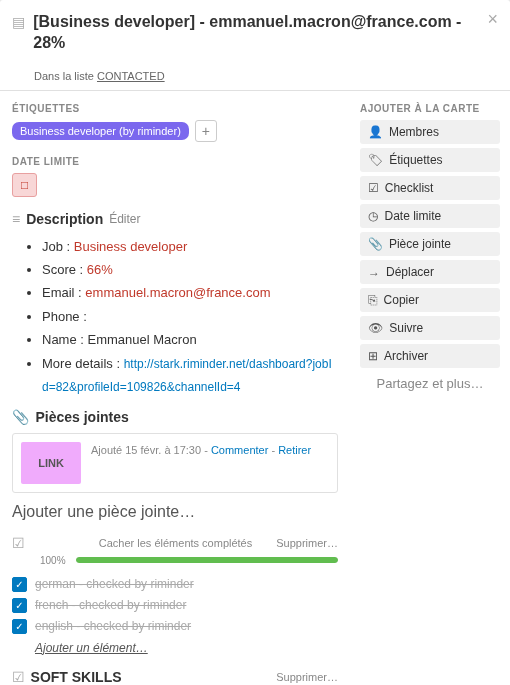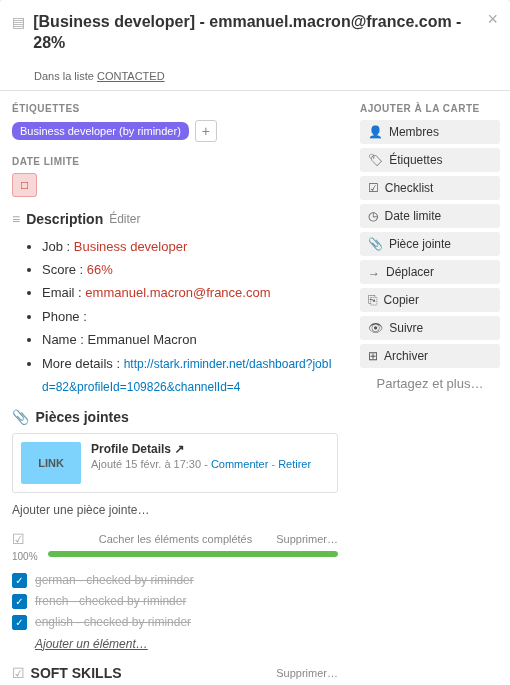--- a/index.html
+++ b/index.html
@@ -181,21 +181,21 @@
       gap: 10px;
       padding: 6px 0;
       border: 1px solid #e0e0e0;
       border-radius: 3px;
       padding: 8px;
       margin-bottom: 6px;
     }
     .attach-thumb {
       width: 60px;
       height: 42px;
-      background: #7dd3fc;
+      background: #f0abfc;
       border-radius: 2px;
       display: flex;
       align-items: center;
       justify-content: center;
       font-size: 11px;
       font-weight: 700;
       color: #555;
       flex-shrink: 0;
     }
     .attach-details { flex: 1; }
@@ -205,21 +205,21 @@
       color: #333;
     }
     .attach-name a { color: #333; text-decoration: none; }
     .attach-meta {
       font-size: 11px;
       color: #888;
       margin-top: 2px;
     }
     .attach-meta a { color: #0079bf; text-decoration: none; }
     .add-attach-link {
-      font-size: 12px;
+      font-size: 16px;
       color: #555;
       text-decoration: none;
       display: inline-block;
       margin-top: 4px;
       cursor: pointer;
     }
     .checklist-section {
       margin-bottom: 14px;
     }
     .checklist-header-row {
@@ -240,22 +240,24 @@
       gap: 24px;
     }
     .checklist-action-link {
       font-size: 11px;
       color: #888;
       text-decoration: none;
       cursor: pointer;
     }
     .progress-row {
       display: flex;
+      align-items: center;
       gap: 8px;
       margin-bottom: 8px;
+      margin-left: 28px;
     }
     .progress-pct {
       font-size: 10px;
       color: #888;
       width: 28px;
       flex-shrink: 0;
     }
     .progress-bar-bg {
       flex: 1;
       height: 6px;
@@ -416,24 +418,20 @@
       <div class="attachments-section">
         <div class="attachments-header">
           <span class="attach-icon">📎</span>
           <span class="attachments-title">Pièces jointes</span>
         </div>
         <div class="attachment-item">
           <div class="attach-thumb">
             <span>LINK</span>
           </div>
           <div class="attach-details">
-            <div class="attach-name">
-              <a href="#">Profile Details</a>
-              <span>↗</span>
-            </div>
             <div class="attach-meta">
               <span>Ajouté 15 févr. à 17:30</span>
               - <a href="#">Commenter</a>
               - <a href="#">Retirer</a>
             </div>
           </div>
         </div>
         <a href="#" class="add-attach-link">Ajouter une pièce jointe…</a>
       </div>
 

